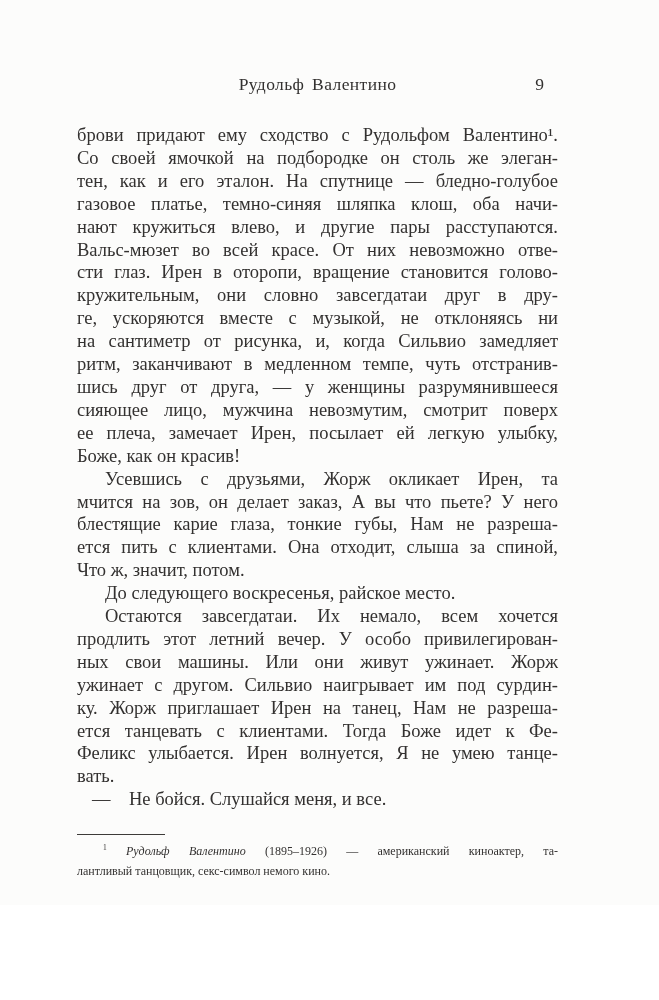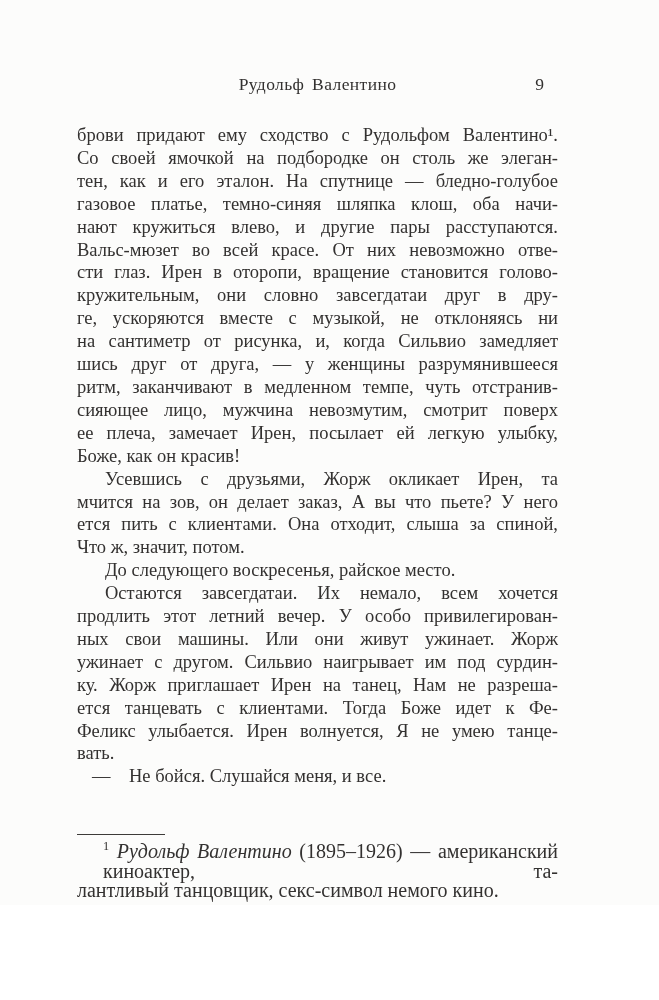--- a/index.html
+++ b/index.html
@@ -59,21 +59,21 @@
     left: 77px;
     top: 834px;
     width: 88px;
     border-top: 1.5px solid #3d3b39;
   }
   .footnote {
     position: absolute;
     left: 77px;
     top: 842px;
     width: 481px;
-    font-size: 20px;
+    font-size: 12px;
     line-height: 19.5px;
   }
   .footnote .line { text-align: justify; text-align-last: justify; }
   .footnote .line.last { text-align-last: left; }
   .fn-sup {
     font-size: 0.62em;
     vertical-align: super;
     line-height: 0;
   }
   .fn-italic { font-style: italic; }
@@ -92,27 +92,28 @@
       <div class="line">брови придают ему сходство с Рудольфом Валентино¹.</div>
       <div class="line">Со своей ямочкой на подбородке он столь же элеган-</div>
       <div class="line">тен, как и его эталон. На спутнице — бледно-голубое</div>
       <div class="line">газовое платье, темно-синяя шляпка клош, оба начи-</div>
       <div class="line">нают кружиться влево, и другие пары расступаются.</div>
       <div class="line">Вальс-мюзет во всей красе. От них невозможно отве-</div>
       <div class="line">сти глаз. Ирен в оторопи, вращение становится голово-</div>
       <div class="line">кружительным, они словно завсегдатаи друг в дру-</div>
       <div class="line">ге, ускоряются вместе с музыкой, не отклоняясь ни</div>
       <div class="line">на сантиметр от рисунка, и, когда Сильвио замедляет</div>
+      <div class="line">ритм, заканчивают в медленном темпе, чуть отстранив-</div>
       <div class="line">шись друг от друга, — у женщины разрумянившееся</div>
-      <div class="line">ритм, заканчивают в медленном темпе, чуть отстранив-</div>
       <div class="line">сияющее лицо, мужчина невозмутим, смотрит поверх</div>
       <div class="line">ее плеча, замечает Ирен, посылает ей легкую улыбку,</div>
       <div class="line last">Боже, как он красив!</div>
       <div class="line" style="padding-left: 28px;">Усевшись с друзьями, Жорж окликает Ирен, та</div>
       <div class="line">мчится на зов, он делает заказ, А вы что пьете? У него</div>
+      <div class="line">блестящие карие глаза, тонкие губы, Нам не разреша-</div>
       <div class="line">ется пить с клиентами. Она отходит, слыша за спиной,</div>
       <div class="line last">Что ж, значит, потом.</div>
       <div class="line last" style="padding-left: 28px;">До следующего воскресенья, райское место.</div>
       <div class="line" style="padding-left: 28px;">Остаются завсегдатаи. Их немало, всем хочется</div>
       <div class="line">продлить этот летний вечер. У особо привилегирован-</div>
       <div class="line">ных свои машины. Или они живут ужинает. Жорж</div>
       <div class="line">ужинает с другом. Сильвио наигрывает им под сурдин-</div>
       <div class="line">ку. Жорж приглашает Ирен на танец, Нам не разреша-</div>
       <div class="line">ется танцевать с клиентами. Тогда Боже идет к Фе-</div>
       <div class="line">Феликс улыбается. Ирен волнуется, Я не умею танце-</div>

